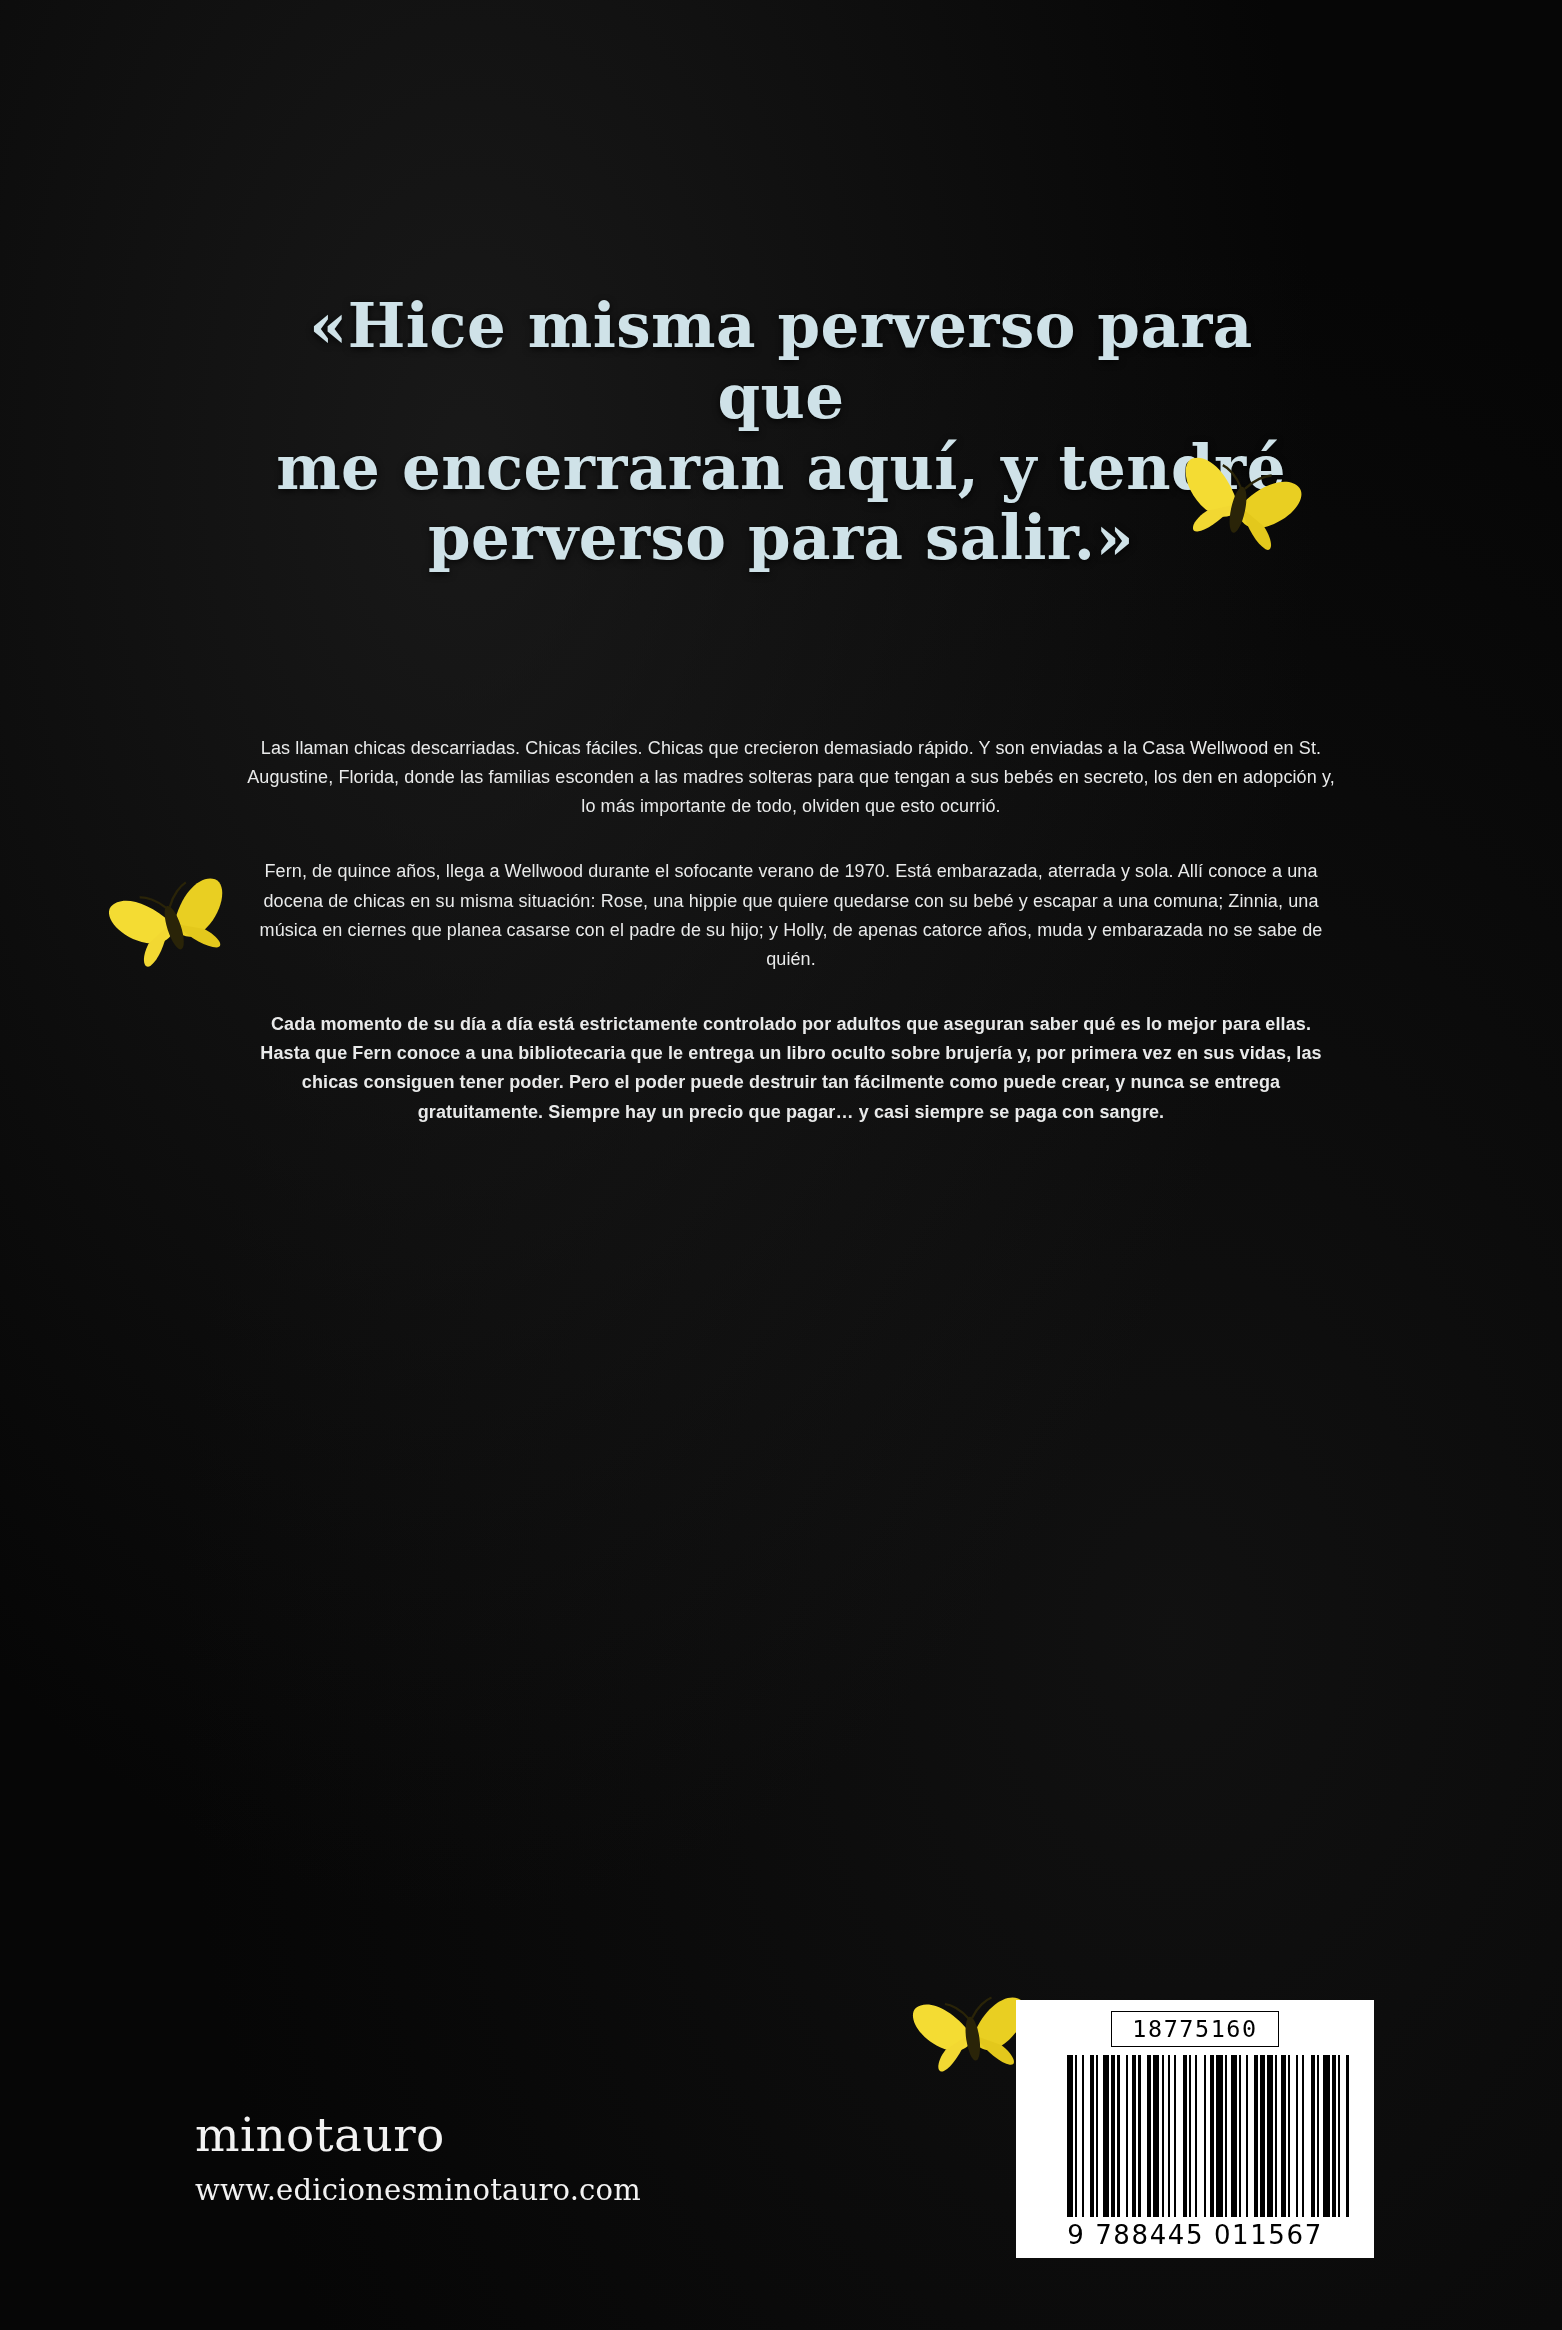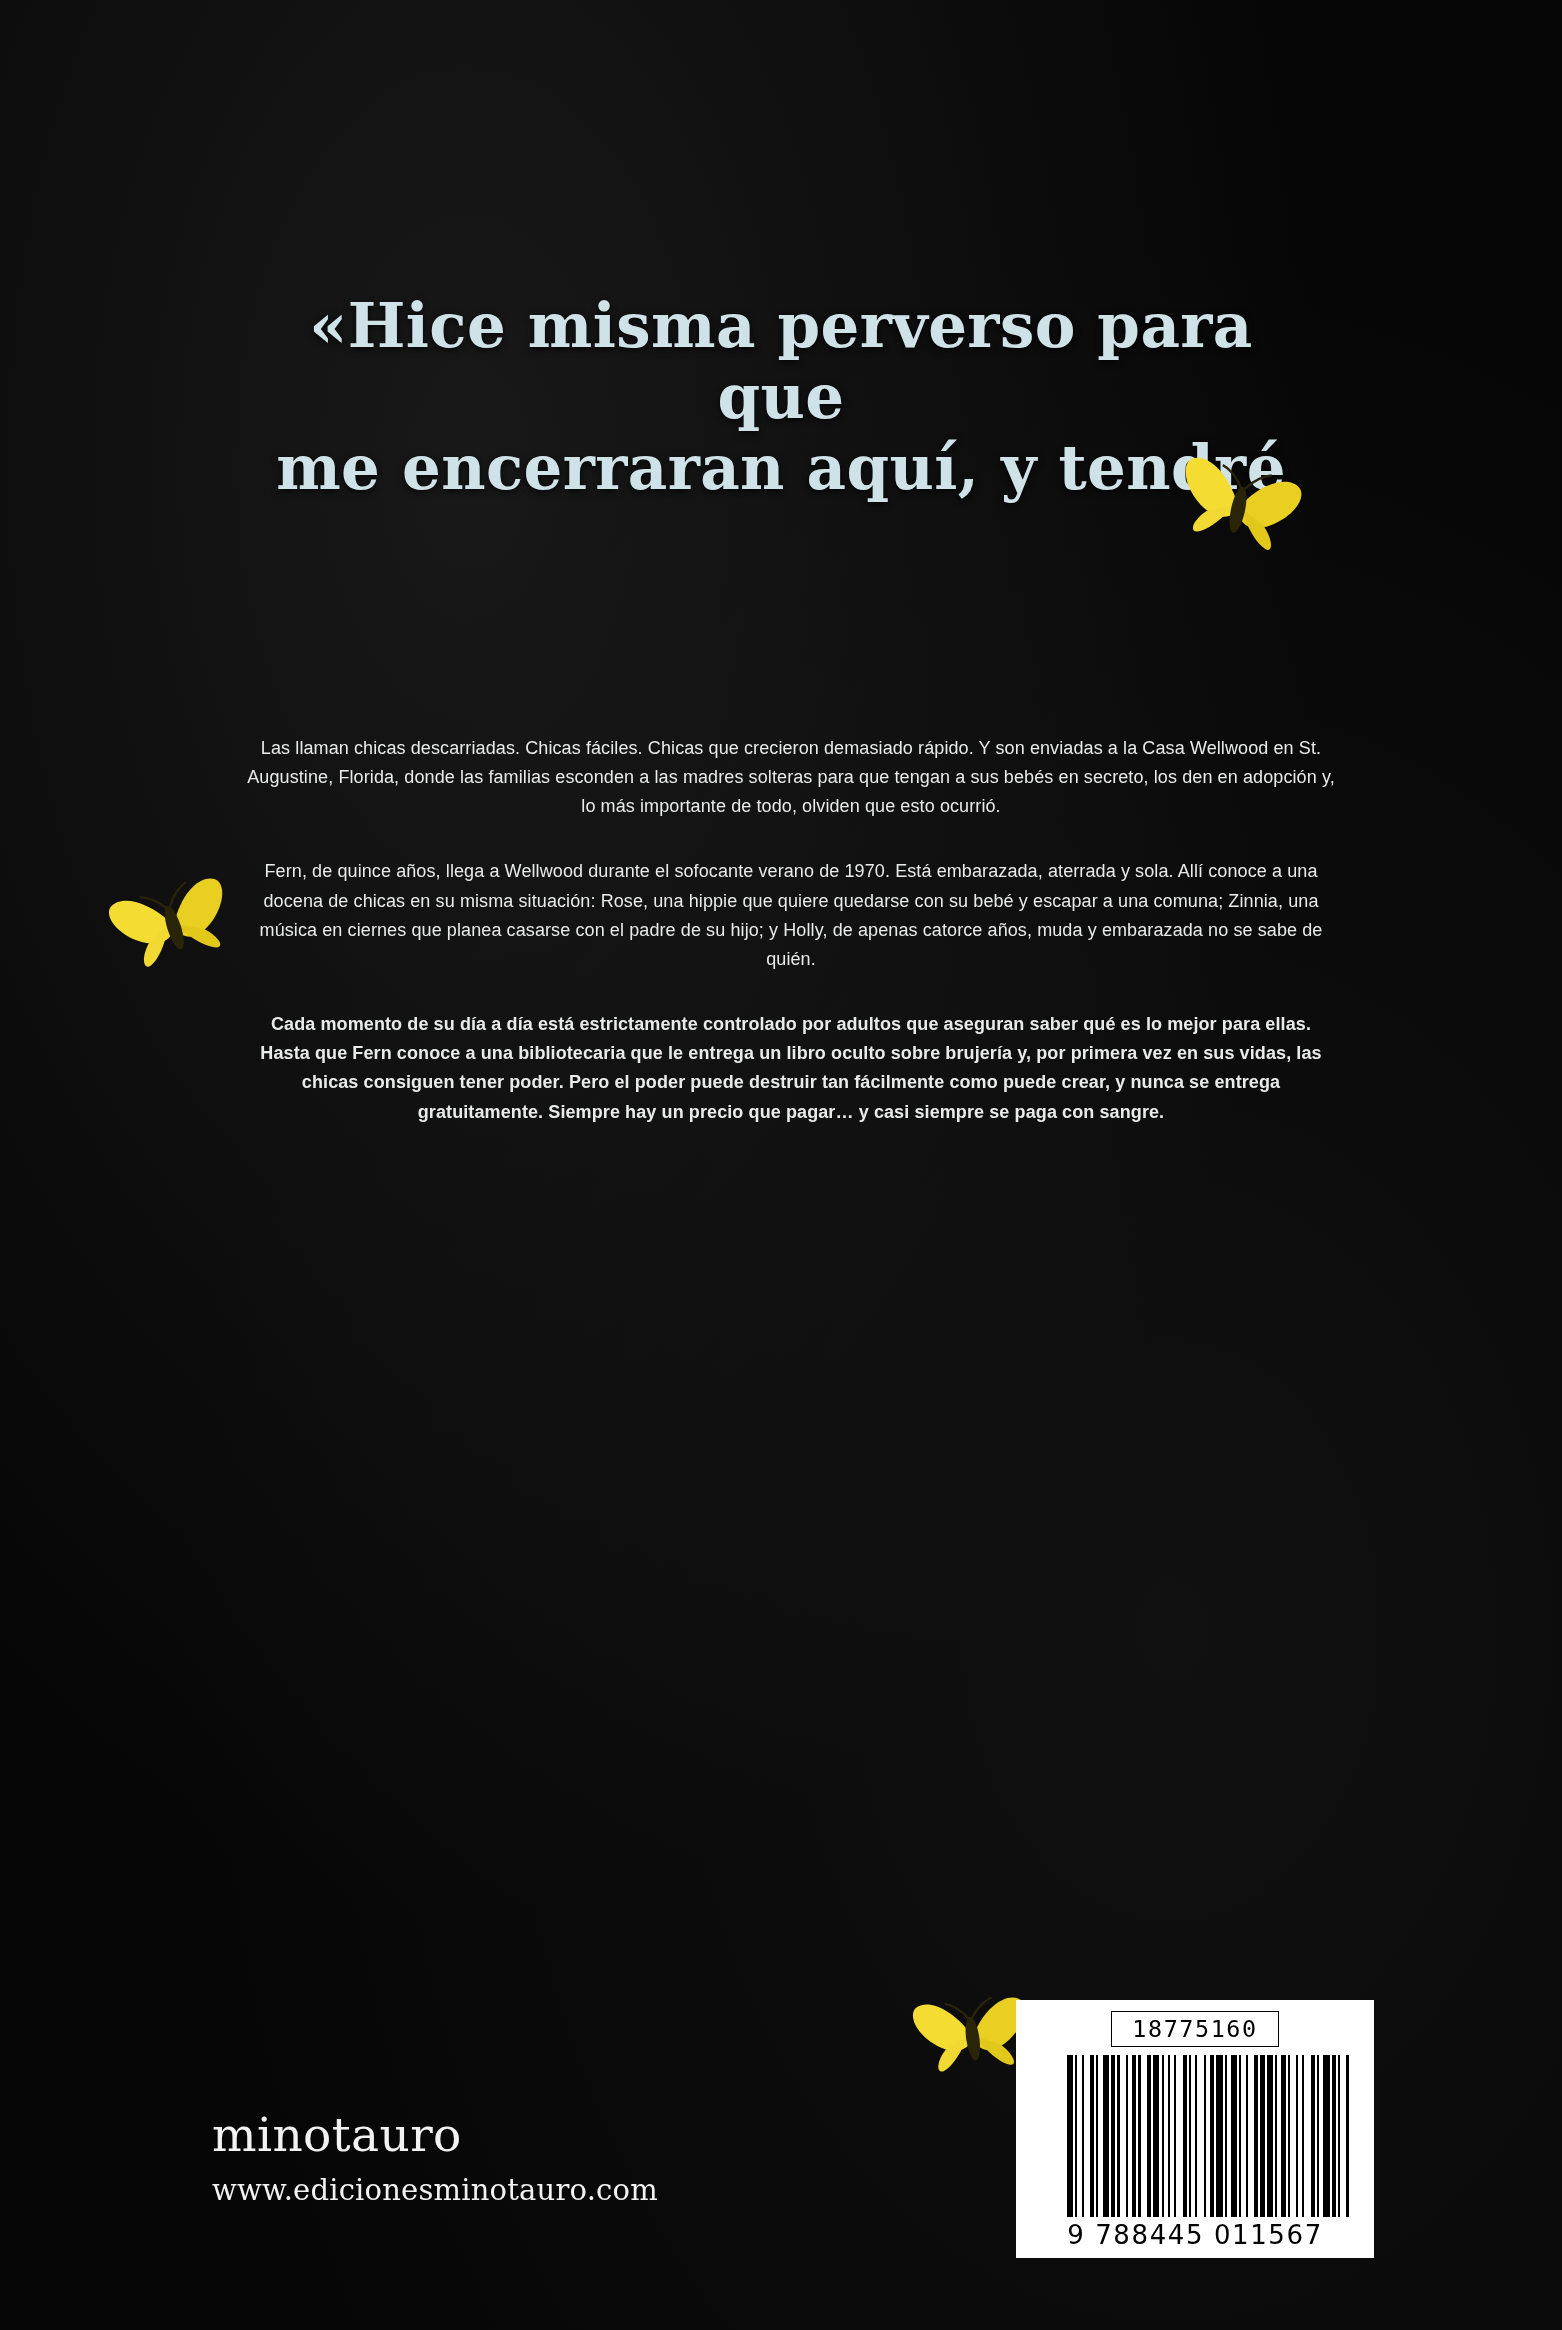--- a/index.html
+++ b/index.html
@@ -67,21 +67,21 @@
   }
   .moth svg { display: block; }
 
   .moth-1 { left: 1172px; top: 449px; transform: rotate(12deg); }
   .moth-2 { left: 109px; top: 867px; transform: rotate(-18deg); }
   .moth-3 { left: 910px; top: 1980px; transform: rotate(-8deg); }
 
   
   .publisher {
     position: absolute;
-    left: 212px;
+    left: 195px;
     top: 2109px;
     color: #f2f2f2;
   }
   .publisher-name {
     font-family: "DejaVu Serif", "Liberation Serif", serif;
     font-size: 47px;
     letter-spacing: 0.4px;
     line-height: 1.1;
   }
   .publisher-url {
@@ -136,20 +136,21 @@
 </style>
 </head>
 <body>
 
 <div class="cover">
   <div class="grain"></div>
 
   <div class="quote">
     <span>«Hice misma perverso para que</span>
     <span>me  encerraran aquí, y tendré</span>
+    <span>perverso para salir.»</span>
   </div>
 
   <div class="body-copy">
     <p>Las llaman chicas descarriadas. Chicas fáciles. Chicas que crecieron demasiado rápido. Y son enviadas a la Casa Wellwood en St. Augustine, Florida, donde las familias esconden a las madres solteras para que tengan a sus bebés en secreto, los den en adopción y, lo más importante de todo, olviden que esto ocurrió.</p>
     <p>Fern, de quince años, llega a Wellwood durante el sofocante verano de 1970. Está embarazada, aterrada y sola. Allí conoce a una docena de chicas en su misma situación: Rose, una hippie que quiere quedarse con su bebé y escapar a una comuna; Zinnia, una música en ciernes que planea casarse con el padre de su hijo; y Holly, de apenas catorce años, muda y embarazada no se sabe de quién.</p>
     <p>Cada momento de su día a día está estrictamente controlado por adultos que aseguran saber qué es lo mejor para ellas. Hasta que Fern conoce a una bibliotecaria que le entrega un libro oculto sobre brujería y, por primera vez en sus vidas, las chicas consiguen tener poder. Pero el poder puede destruir tan fácilmente como puede crear, y nunca se entrega gratuitamente. Siempre hay un precio que pagar… y casi siempre se paga con sangre.</p>
   </div>
 
   <div class="moth moth-1">
     <svg width="133" height="117" viewBox="0 0 170 150">

